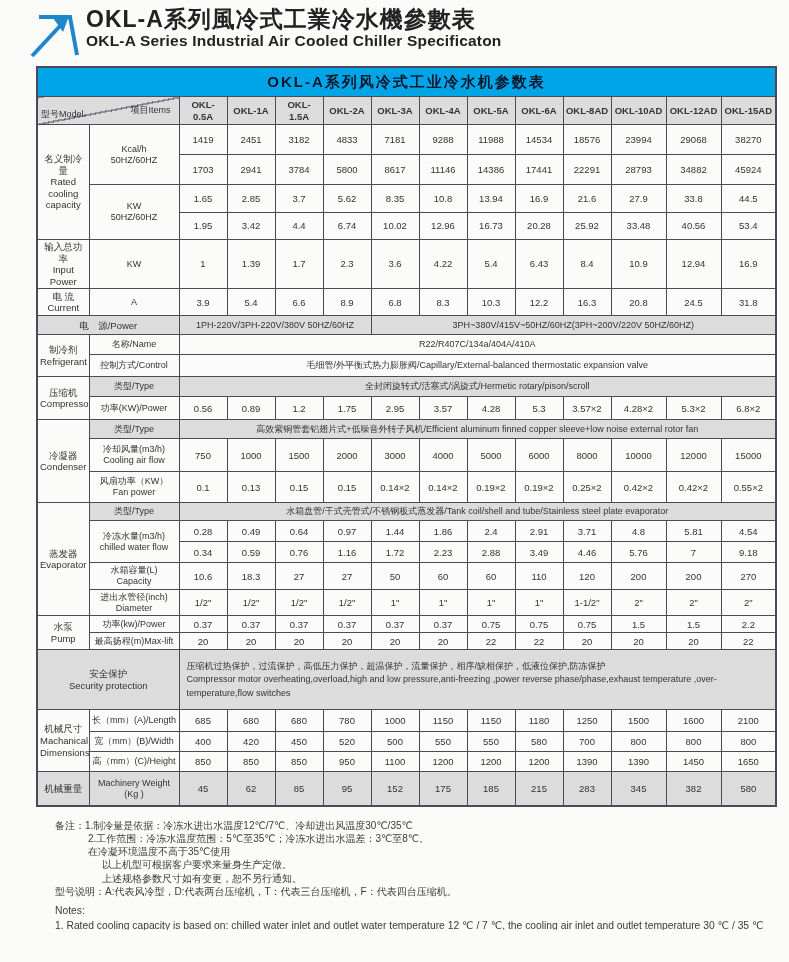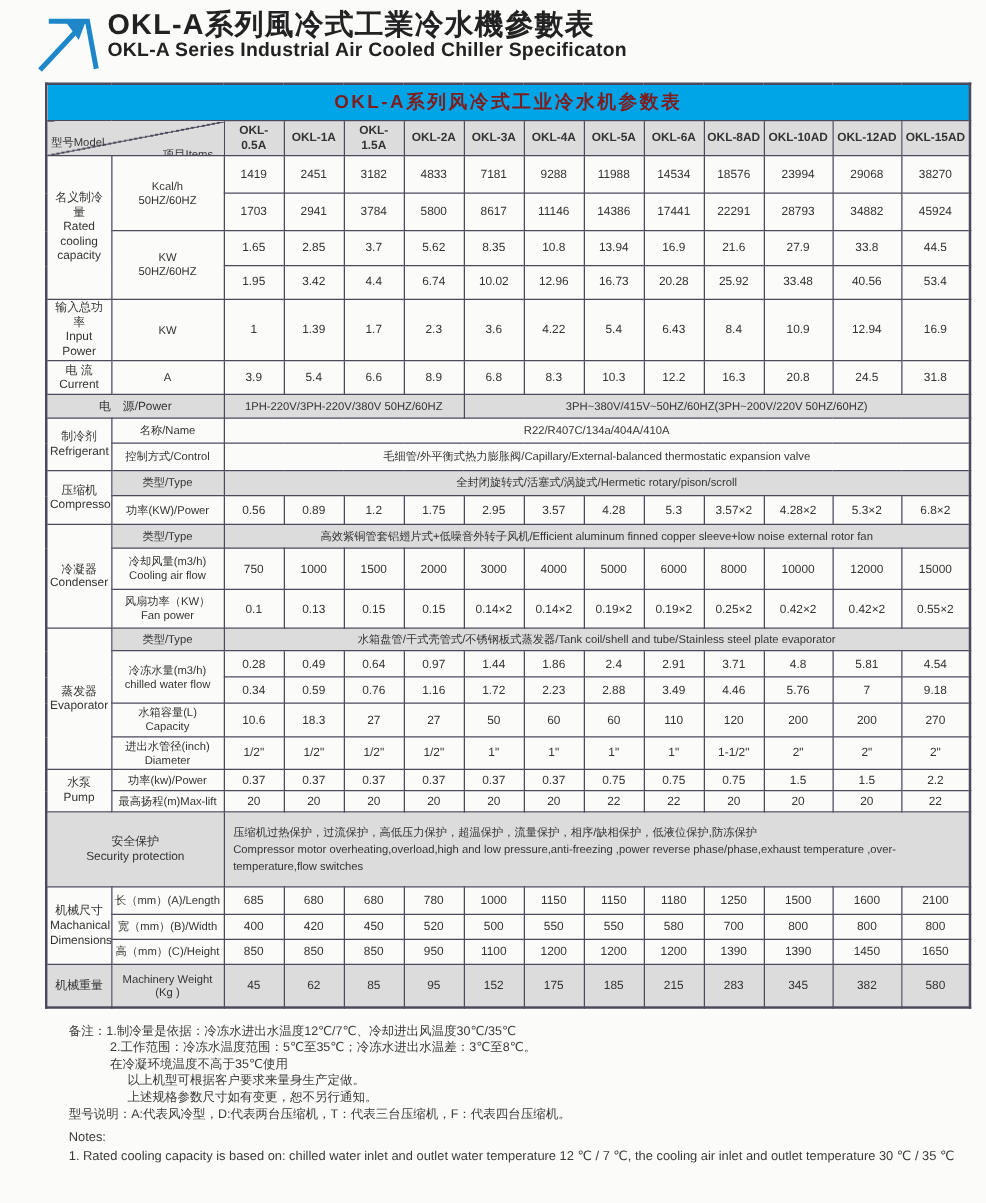--- a/index.html
+++ b/index.html
@@ -15,32 +15,32 @@
   .logo{width:56px;height:52px;flex:0 0 56px;}
   .titles{margin-left:6px;}
   .title-zh{margin:0;font-size:23px;font-weight:bold;color:#222;letter-spacing:1px;line-height:1.15;}
   .title-en{margin:0;font-size:15.5px;font-weight:600;color:#222;letter-spacing:.2px;}
 
   
   table.spec{border-collapse:collapse;table-layout:fixed;width:737px;margin:2px 0 0 36px;
     border:2px solid #4a4a5c;}
   td,th{border:1px solid #4a4a5c;font-size:9.5px;text-align:center;vertical-align:middle;
     padding:1px 2px;line-height:1.22;color:#333;overflow:hidden;}
-  th.tbar{background:#00a5e8;color:#7f1d1d;font-size:15px;font-weight:bold;height:26px;letter-spacing:2px;border-bottom:1px solid #4a4a5c;}
+  th.tbar{background:#00a5e8;color:#0f172a;font-size:15px;font-weight:bold;height:26px;letter-spacing:2px;border-bottom:1px solid #4a4a5c;}
   .shaded{background:#dcdcdc;}
   td.model{font-weight:600;}
   td.cat{font-size:9.5px;}
   td.item{font-size:9px;}
   td.data{font-size:9.5px;}
   td.span{font-size:9px;}
   td.span-left{font-size:9px;text-align:left;padding:3px 7px;line-height:1.5;}
   td.corner{position:relative;
     background-image:linear-gradient(to bottom right,transparent calc(50% - .6px),#4a4a5c calc(50% - .6px),#4a4a5c calc(50% + .6px),transparent calc(50% + .6px));}
   .corner-left{position:absolute;left:3px;bottom:4px;font-size:9px;}
-  .corner-right{position:absolute;right:8px;top:21px;font-size:9px;}
+  .corner-right{position:absolute;right:8px;top:8px;font-size:9px;}
 
   
   .notes{margin:12px 0 0 55px;font-size:10px;color:#3a3a3a;}
   .note-line{line-height:1.32;white-space:nowrap;}
   .notes-en{margin-top:6px;}
   .notes-en .note-line{font-size:10.3px;line-height:1.42;}
 </style>
 </head>
 <body>
 

